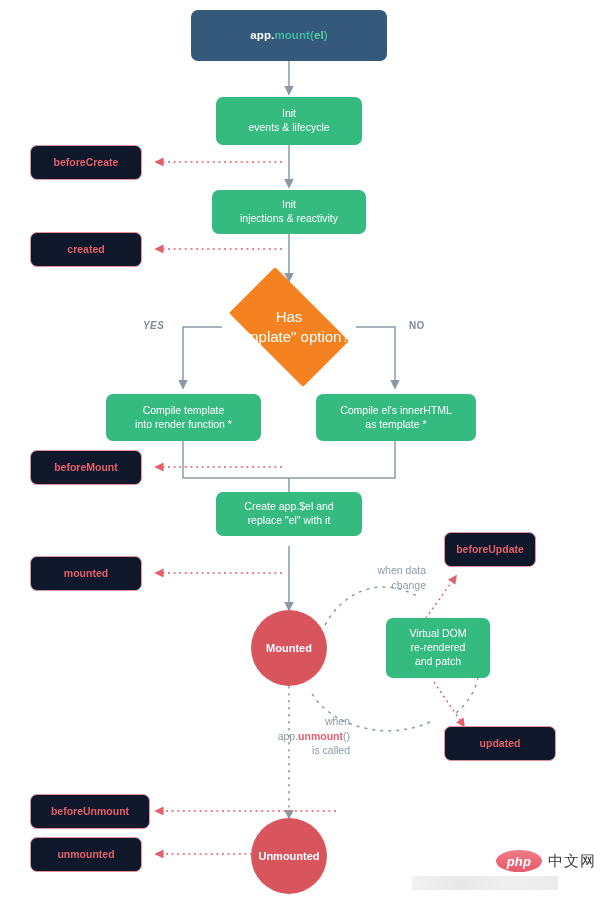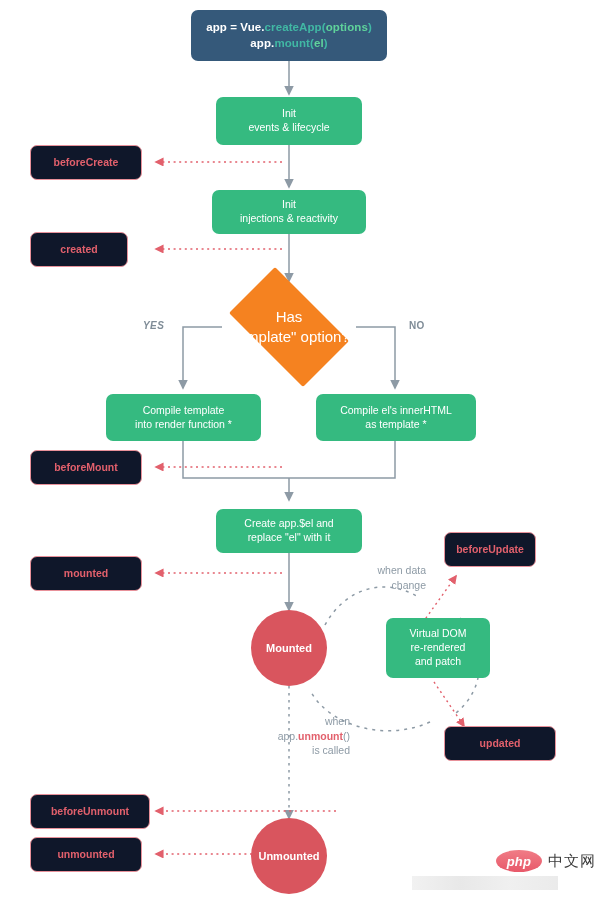--- a/index.html
+++ b/index.html
@@ -199,21 +199,20 @@
       <line x1="252" y1="854" x2="156" y2="854" marker-end="url(#arrPink)"></line>
     </g>
 
     <g stroke="#e2606c" stroke-width="1.4" fill="none" stroke-dasharray="2 3.6">
       <path d="M416,632 L456,576" marker-end="url(#arrPink)"></path>
       <path d="M434,682 L464,726" marker-end="url(#arrPink)"></path>
     </g>
   </svg>
 
   <div class="node hdr" style="left:191px; top:10px; width:196px; height:51px;">
-    <div class="ln"><span>app = Vue.</span><span class="tk">createApp(</span><span class="gn">options</span><span class="tk">)</span></div>
     <div class="ln"><span>app.</span><span class="tk">mount(</span><span class="gn">el</span><span class="tk">)</span></div>
   </div>
 
   <div class="node green" style="left:216px; top:97px; width:146px; height:48px;">
     <div>Init</div>
     <div>events &amp; lifecycle</div>
   </div>
 
   <div class="node green" style="left:212px; top:190px; width:154px; height:44px;">
     <div>Init</div>
@@ -233,21 +232,21 @@
   <div class="node green" style="left:316px; top:394px; width:160px; height:47px;">
     <div>Compile el's innerHTML</div>
     <div>as template *</div>
   </div>
 
   <div class="node green" style="left:106px; top:394px; width:155px; height:47px;">
     <div>Compile template</div>
     <div>into render function *</div>
   </div>
 
-  <div class="node green" style="left:216px; top:509px; width:146px; height:44px;">
+  <div class="node green" style="left:216px; top:492px; width:146px; height:44px;">
     <div>Create app.$el and</div>
     <div>replace "el" with it</div>
   </div>
 
   <div class="node circle" style="left:251px; top:610px; width:76px; height:76px;">
     <span>Mounted</span>
   </div>
 
   <div class="node green" style="left:386px; top:618px; width:104px; height:60px;">
     <div>Virtual DOM</div>
@@ -267,21 +266,21 @@
   <div class="anno" style="left:230px; top:714px; width:120px;">
     <div>when</div>
     <div><span>app.</span><span class="hl">unmount</span><span>()</span></div>
     <div>is called</div>
   </div>
 
   <div class="node hook" style="left:30px; top:145px; width:112px; height:35px;">
     <span>beforeCreate</span>
   </div>
 
-  <div class="node hook" style="left:30px; top:232px; width:98px; height:35px;">
+  <div class="node hook" style="left:30px; top:232px; width:112px; height:35px;">
     <span>created</span>
   </div>
 
   <div class="node hook" style="left:30px; top:450px; width:112px; height:35px;">
     <span>beforeMount</span>
   </div>
 
   <div class="node hook" style="left:30px; top:556px; width:112px; height:35px;">
     <span>mounted</span>
   </div>

